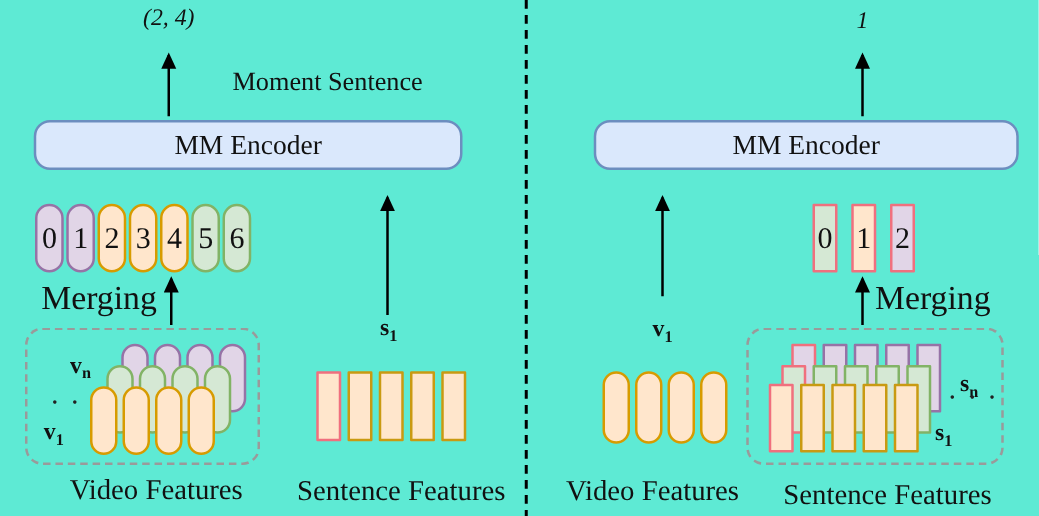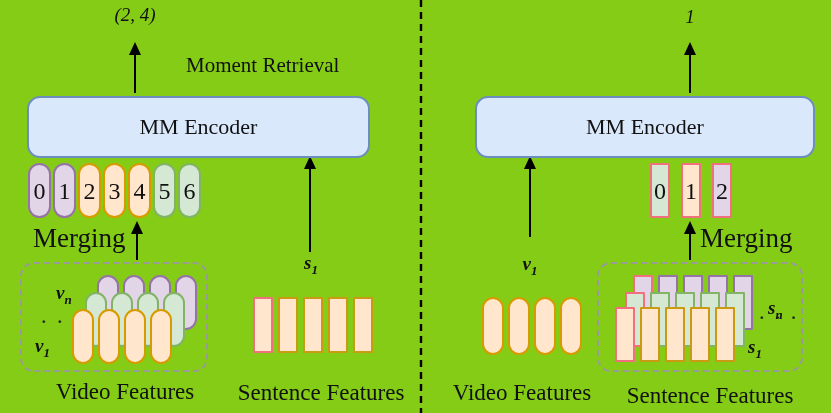--- a/index.html
+++ b/index.html
@@ -1,16 +1,16 @@
 <!DOCTYPE html>
 <html><head>
 <meta charset="utf-8">
 <style>
   html,body{margin:0;padding:0;background:#fff;}
-  .canvas{position:relative;width:831px;height:413px;background:#84cc16;
+  .canvas{position:relative;width:831px;height:413px;background:#5eead4;
           font-family:"Liberation Serif",serif;color:#111;overflow:hidden;}
   svg.overlay{position:absolute;left:0;top:0;pointer-events:none;}
 
   
   .cells-row{position:absolute;display:flex;}
   .cell{box-sizing:border-box;border:2px solid #000;display:flex;
         align-items:center;justify-content:center;font-size:24px;line-height:1;
         background:#fff;flex:0 0 auto;}
   .pill{border-radius:12px;}
   .rect{border-radius:1px;}
@@ -32,39 +32,39 @@
   .tokens-right{left:650px;top:163px;gap:11px;z-index:5;}
   .tokens-right .cell{width:20px;height:55px;}
   .video-right{left:482px;top:297px;gap:4px;}
   .video-right .cell{width:22px;height:58px;}
   .sstack-back{left:633px;top:275px;gap:5px;z-index:1;}
   .sstack-mid{left:625px;top:292px;gap:5px;z-index:2;}
   .sstack-front{left:615px;top:307px;gap:5px;z-index:3;}
   .sstack-back .cell,.sstack-mid .cell,.sstack-front .cell{width:20px;height:55px;}
 
   
-  .encoder{position:absolute;height:62px;background:#dae8fc;border:2px solid #6c8ebf;
+  .encoder{position:absolute;height:40px;background:#dae8fc;border:2px solid #6c8ebf;
            border-radius:13px;display:flex;align-items:center;justify-content:center;
            font-size:22px;box-sizing:border-box;z-index:4;}
   .encoder-left{left:27px;top:96px;width:343px;}
   .encoder-right{left:475px;top:96px;width:340px;}
 
   
   .dashedbox{position:absolute;top:262px;height:110px;border:2px dashed #9a9a9a;
              border-radius:14px;box-sizing:border-box;z-index:0;}
   .dashed-left{left:20px;width:188px;}
   .dashed-right{left:597px;width:206px;}
 
   
   .lbl{position:absolute;white-space:nowrap;line-height:1.1;}
   .task{font-size:21px;}
   .caption{font-size:23px;text-align:center;white-space:nowrap;}
   .merging{font-size:27px;}
   .out{font-size:19px;font-style:italic;text-align:center;}
-  .math{font-style:italic;font-weight:600;font-size:19px;}
+  .math{font-weight:600;font-size:19px;}
   .math sub{font-size:13px;font-weight:600;}
   .dots{font-size:17px;font-weight:700;letter-spacing:3px;color:#222;}
 
   .task-left{left:186px;top:54px;}
   .out-left{left:100px;top:5px;width:70px;}
   .merging-left{left:33px;top:224px;}
   .vn-left{left:56px;top:283px;}
   .dots-left{left:41px;top:313px;}
   .v1-left{left:35px;top:336px;}
   .cap-video-left{left:40px;top:379px;width:170px;}
@@ -95,21 +95,21 @@
     <line x1="421" y1="0" x2="421" y2="413" stroke="#000" stroke-width="2.4" stroke-dasharray="7 5"></line>
     <line x1="135" y1="93" x2="135" y2="44" stroke="#000" stroke-width="2" marker-end="url(#ah)"></line>
     <line x1="310" y1="252" x2="310" y2="158" stroke="#000" stroke-width="2" marker-end="url(#ah)"></line>
     <line x1="137" y1="260" x2="137" y2="223" stroke="#000" stroke-width="2" marker-end="url(#ah)"></line>
     <line x1="690" y1="93" x2="690" y2="44" stroke="#000" stroke-width="2" marker-end="url(#ah)"></line>
     <line x1="530" y1="237" x2="530" y2="158" stroke="#000" stroke-width="2" marker-end="url(#ah)"></line>
     <line x1="690" y1="260" x2="690" y2="223" stroke="#000" stroke-width="2" marker-end="url(#ah)"></line>
   </svg>
 
   <div class="lbl out out-left">(2, 4)</div>
-  <div class="lbl task task-left">Moment Retrieval</div>
+  <div class="lbl task task-left">Moment Sentence</div>
 
   <div class="encoder encoder-left">
     <span>MM Encoder</span>
   </div>
 
   <div class="cells-row tokens-left">
       <div class="cell pill f-purple s-purple">0</div>
       <div class="cell pill f-purple s-purple">1</div>
       <div class="cell pill f-orange s-orange">2</div>
       <div class="cell pill f-orange s-orange">3</div>

